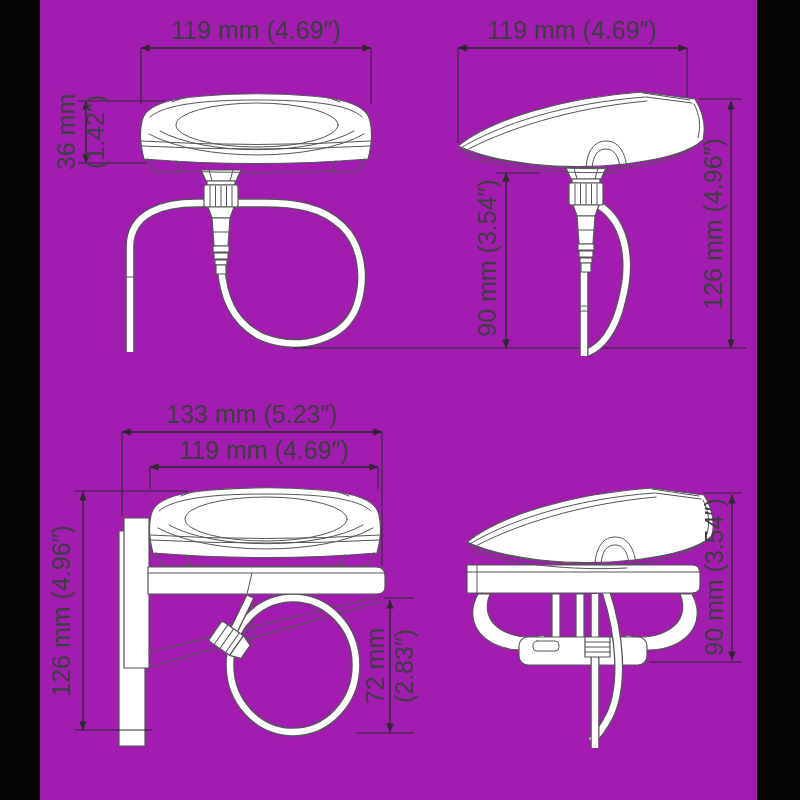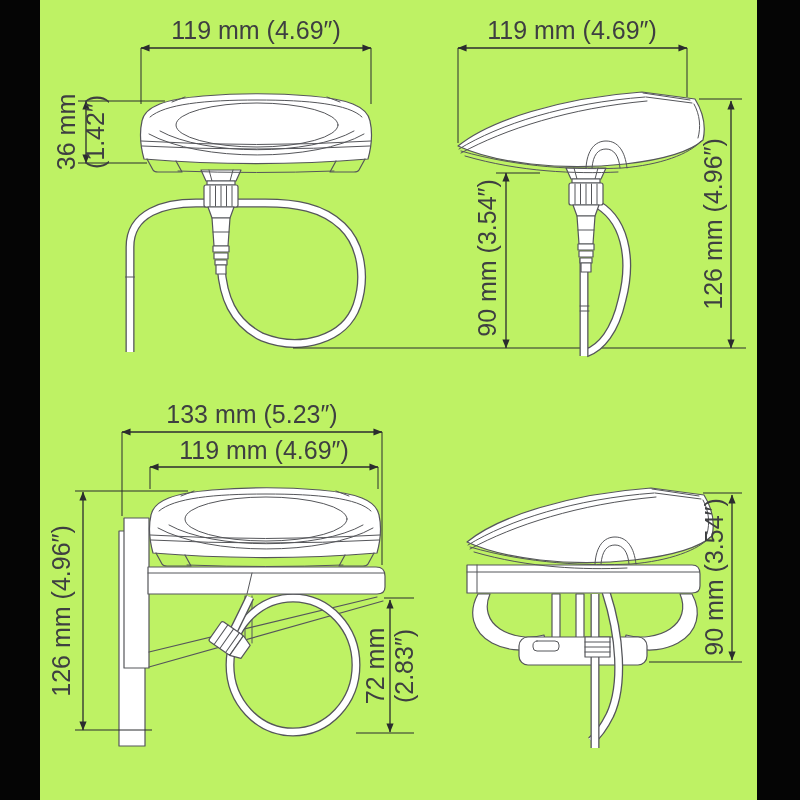--- a/index.html
+++ b/index.html
@@ -1,16 +1,16 @@
 <!DOCTYPE html>
 <html><head>
 <meta charset="utf-8">
 <style>
   html,body{margin:0;padding:0;background:#e8e8e8;}
-  #stage{position:relative;width:800px;height:800px;margin:0 auto;background:#bef264;overflow:hidden;
+  #stage{position:relative;width:800px;height:800px;margin:0 auto;background:#a21caf;overflow:hidden;
          font-family:"Liberation Sans",sans-serif;}
   #stage svg{position:absolute;left:0;top:0;}
   .pillar{position:absolute;top:0;height:800px;background:#050505;}
   #pillar-left{left:0;width:40px;}
   #pillar-right{left:757px;width:43px;}
   text{font-family:"Liberation Sans",sans-serif;font-size:25px;fill:#3e3f41;}
   .art{fill:none;stroke:#55565a;stroke-width:1.2;stroke-linecap:round;stroke-linejoin:round;}
   .artf{fill:#ffffff;stroke:#55565a;stroke-width:1.2;stroke-linejoin:round;}
   .thin{stroke-width:1;}
   .dim{stroke:#2b2c2e;stroke-width:1.3;fill:none;}

